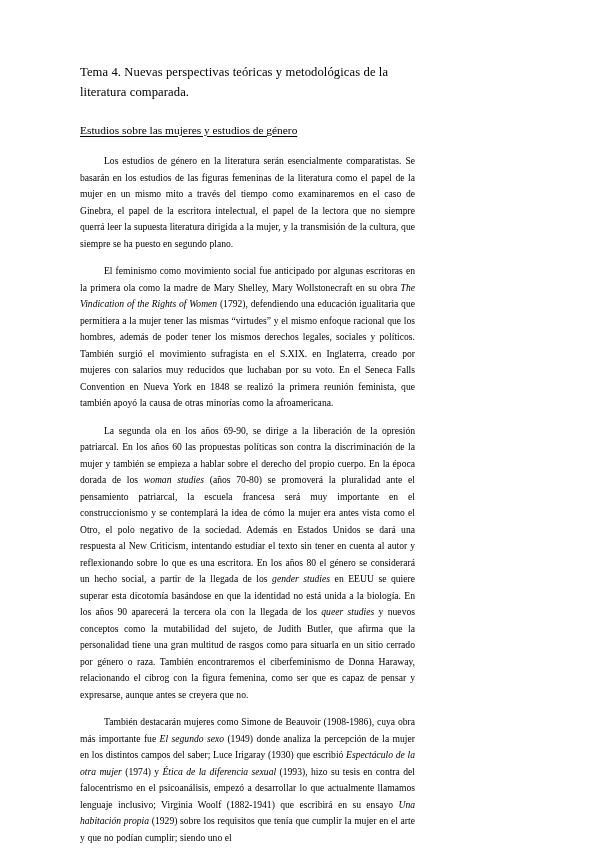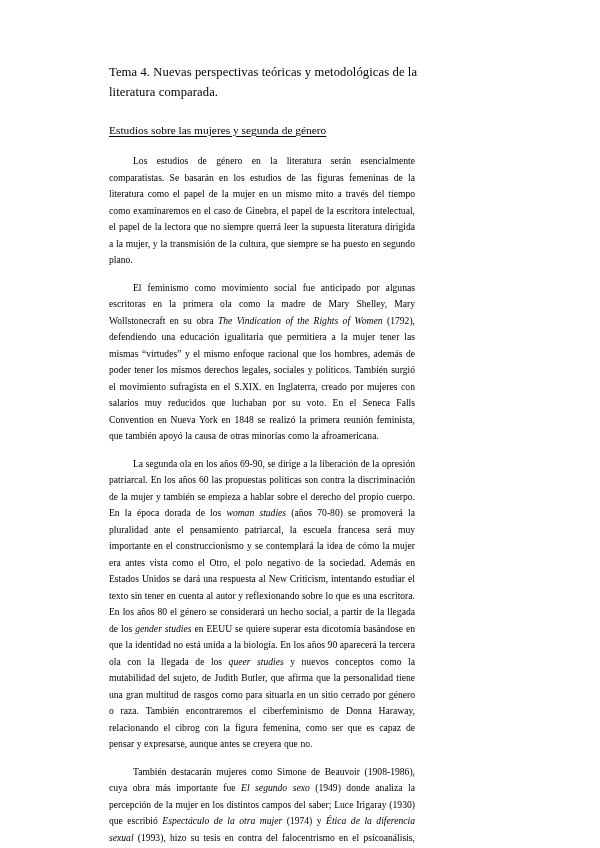--- a/index.html
+++ b/index.html
@@ -12,21 +12,21 @@
     background: #ffffff;
     font-family: "Liberation Serif", serif;
     color: #000000;
   }
   .page {
     position: relative;
     width: 491px;
     height: 848px;
     background: #ffffff;
     box-sizing: border-box;
-    padding: 62px 72px 40px 109px;
+    padding: 62px 72px 40px 80px;
   }
   .doc-title {
     font-size: 12.6px;
     line-height: 1.62;
     letter-spacing: 0.1px;
     margin: 0 0 18px 0;
     text-align: left;
     font-weight: normal;
   }
   .section-heading {
@@ -53,21 +53,21 @@
   em {
   }
 </style>
 </head>
 <body>
 
 <div class="page">
 
   <h1 class="doc-title">Tema 4. Nuevas perspectivas teóricas y metodológicas de la literatura comparada.</h1>
 
-  <h2 class="section-heading">Estudios sobre las mujeres y segunda de género</h2>
+  <h2 class="section-heading">Estudios sobre las mujeres y estudios de género</h2>
 
   <div>
     <p class="body-par"><span>Los estudios de género en la literatura serán esencialmente comparatistas. Se basarán en los estudios de las figuras femeninas de la literatura como el papel de la mujer en un mismo mito a través del tiempo como examinaremos en el caso de Ginebra, el papel de la escritora intelectual, el papel de la lectora que no siempre querrá leer la supuesta literatura dirigida a la mujer, y la transmisión de la cultura, que siempre se ha puesto en segundo plano.</span></p>
     <p class="body-par"><span>El feminismo como movimiento social fue anticipado por algunas escritoras en la primera ola como la madre de Mary Shelley, Mary Wollstonecraft en su obra </span><em>The Vindication of the Rights of Women</em><span> (1792), defendiendo una educación igualitaria que permitiera a la mujer tener las mismas “virtudes” y el mismo enfoque racional que los hombres, además de poder tener los mismos derechos legales, sociales y políticos. También surgió el movimiento sufragista en el S.XIX. en Inglaterra, creado por mujeres con salarios muy reducidos que luchaban por su voto. En el Seneca Falls Convention en Nueva York en 1848 se realizó la primera reunión feminista, que también apoyó la causa de otras minorías como la afroamericana.</span></p>
     <p class="body-par"><span>La segunda ola en los años 69-90, se dirige a la liberación de la opresión patriarcal. En los años 60 las propuestas políticas son contra la discriminación de la mujer y también se empieza a hablar sobre el derecho del propio cuerpo. En la época dorada de los </span><em>woman studies</em><span> (años 70-80) se promoverá la pluralidad ante el pensamiento patriarcal, la escuela francesa será muy importante en el construccionismo y se contemplará la idea de cómo la mujer era antes vista como el Otro, el polo negativo de la sociedad. Además en Estados Unidos se dará una respuesta al New Criticism, intentando estudiar el texto sin tener en cuenta al autor y reflexionando sobre lo que es una escritora. En los años 80 el género se considerará un hecho social, a partir de la llegada de los </span><em>gender studies</em><span> en EEUU se quiere superar esta dicotomía basándose en que la identidad no está unida a la biología. En los años 90 aparecerá la tercera ola con la llegada de los </span><em>queer studies</em><span> y nuevos conceptos como la mutabilidad del sujeto, de Judith Butler, que afirma que la personalidad tiene una gran multitud de rasgos como para situarla en un sitio cerrado por género o raza. También encontraremos el ciberfeminismo de Donna Haraway, relacionando el cibrog con la figura femenina, como ser que es capaz de pensar y expresarse, aunque antes se creyera que no.</span></p>
     <p class="body-par"><span>También destacarán mujeres como Simone de Beauvoir (1908-1986), cuya obra más importante fue </span><em>El segundo sexo</em><span> (1949) donde analiza la percepción de la mujer en los distintos campos del saber; Luce Irigaray (1930) que escribió </span><em>Espectáculo de la otra mujer</em><span> (1974) y </span><em>Ética de la diferencia sexual</em><span> (1993), hizo su tesis en contra del falocentrismo en el psicoanálisis, empezó a desarrollar lo que actualmente llamamos lenguaje inclusivo; Virginia Woolf (1882-1941) que escribirá en su ensayo </span><em>Una habitación propia</em><span> (1929) sobre los requisitos que tenía que cumplir la mujer en el arte y que no podían cumplir; siendo uno el</span></p>
   </div>
 
 </div>
 

